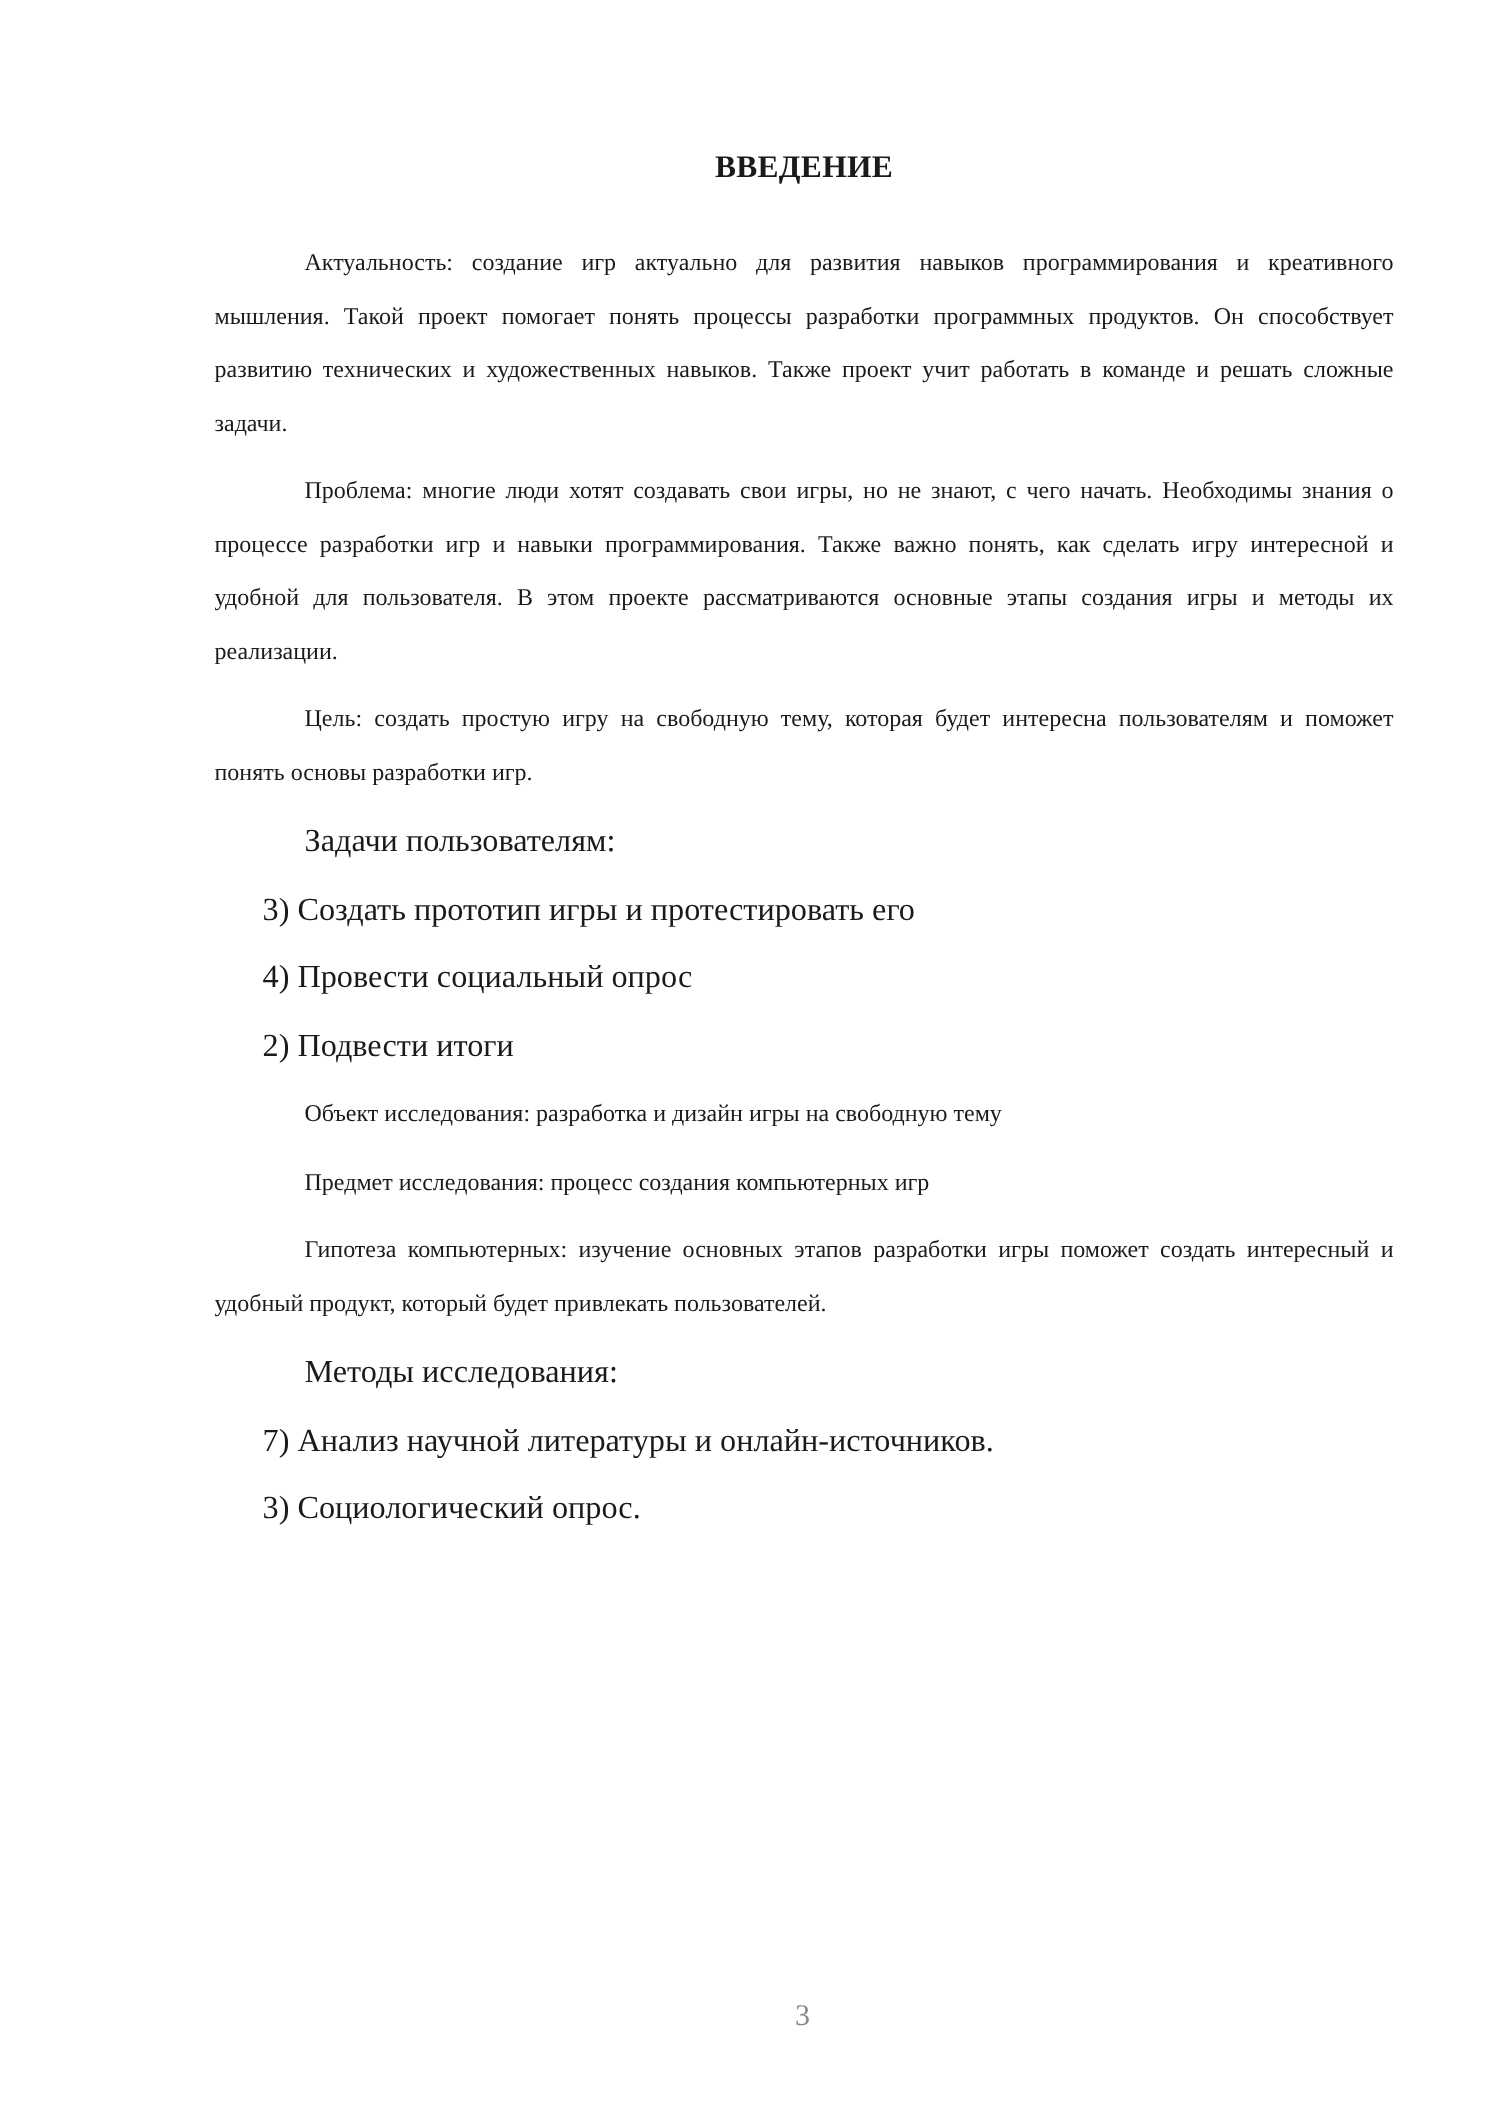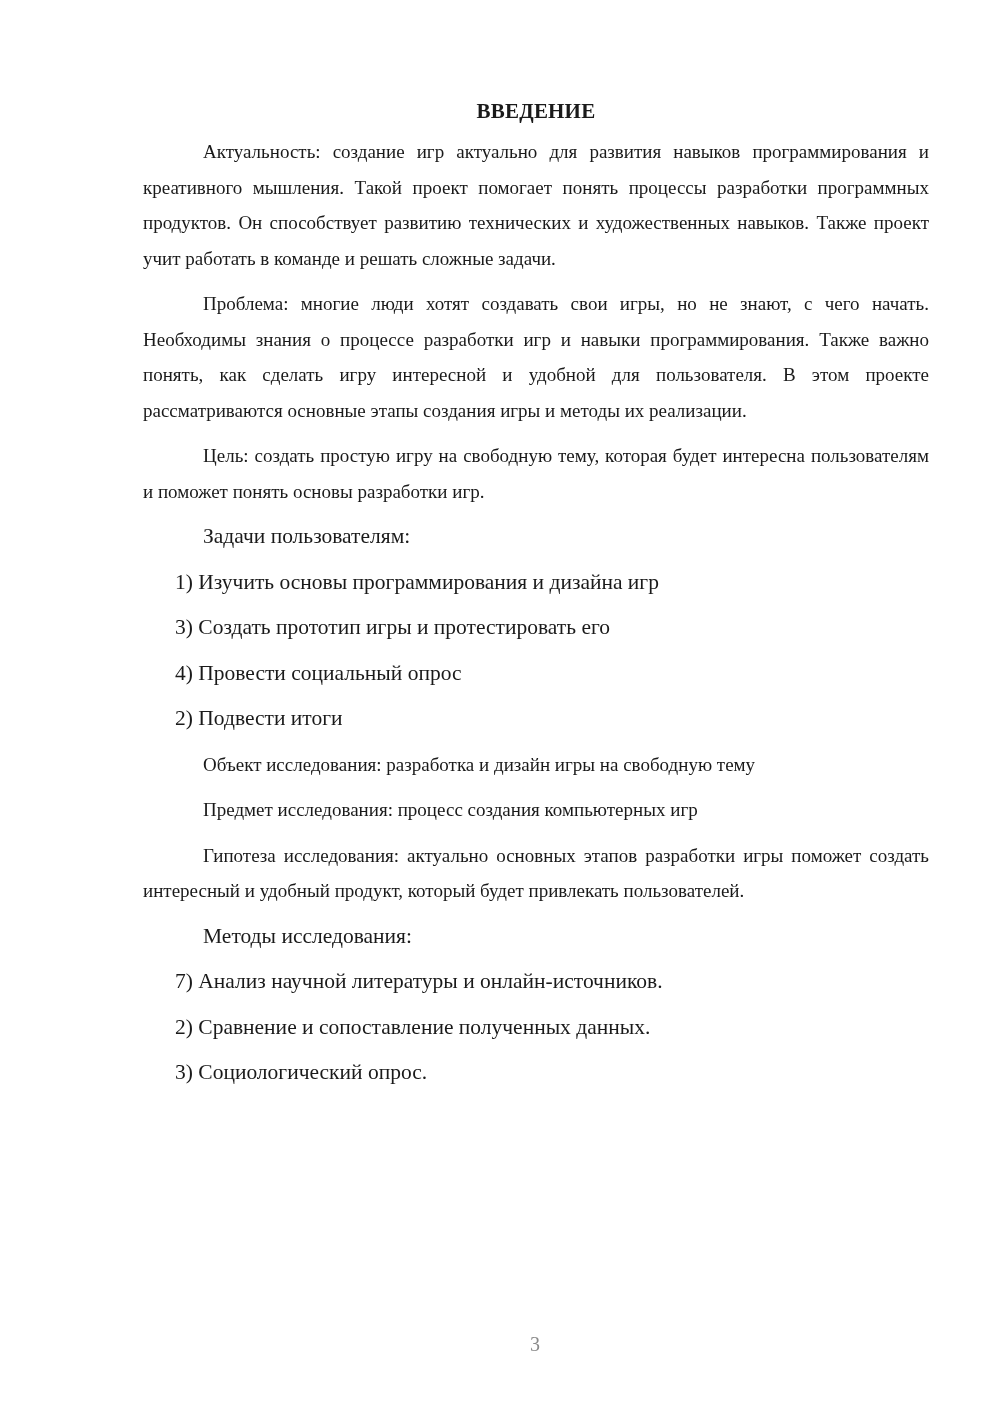--- a/index.html
+++ b/index.html
@@ -19,25 +19,25 @@
       position: absolute;
       left: 143px;
       top: 96px;
       width: 786px;
     }
     .heading {
       text-align: center;
       font-weight: bold;
       font-size: 21px;
       line-height: 30px;
-      margin: 0 0 8px 0;
+      margin: 0 0 32px 0;
       letter-spacing: 0.2px;
     }
     .para {
-      font-size: 19px;
+      font-size: 16px;
       line-height: 35.5px;
       text-align: justify;
       text-align-last: left;
       text-indent: 60px;
       margin: 0 0 10px 0;
     }
     .label {
       font-size: 21.5px;
       line-height: 35.5px;
       text-indent: 60px;
@@ -69,31 +69,29 @@
 
 <div class="page">
   <h1 class="heading">ВВЕДЕНИЕ</h1>
 
   <p class="para">Актуальность: создание игр актуально для развития навыков программирования и креативного мышления. Такой проект помогает понять процессы разработки программных продуктов. Он способствует развитию технических и художественных навыков. Также проект учит работать в команде и решать сложные задачи.</p>
   <p class="para">Проблема: многие люди хотят создавать свои игры, но не знают, с чего начать. Необходимы знания о процессе разработки игр и навыки программирования. Также важно понять, как сделать игру интересной и удобной для пользователя. В этом проекте рассматриваются основные этапы создания игры и методы их реализации.</p>
   <p class="para">Цель: создать простую игру на свободную тему, которая будет интересна пользователям и поможет понять основы разработки игр.</p>
 
   <p class="label">Задачи пользователям:</p>
   <ul class="list">
-    <li>1) Изучить основы программирования и дизайна игр</li>
     <li>3) Создать прототип игры и протестировать его</li>
     <li>4) Провести социальный опрос</li>
     <li>2) Подвести итоги</li>
   </ul>
 
   <p class="para">Объект исследования: разработка и дизайн игры на свободную тему</p>
   <p class="para">Предмет исследования: процесс создания компьютерных игр</p>
-  <p class="para">Гипотеза исследования: актуально основных этапов разработки игры поможет создать интересный и удобный продукт, который будет привлекать пользователей.</p>
+  <p class="para">Гипотеза компьютерных: изучение основных этапов разработки игры поможет создать интересный и удобный продукт, который будет привлекать пользователей.</p>
 
   <p class="label">Методы исследования:</p>
   <ul class="list">
     <li>7) Анализ научной литературы и онлайн-источников.</li>
-    <li>2) Сравнение и сопоставление полученных данных.</li>
     <li>3) Социологический опрос.</li>
   </ul>
 </div>
 
 <div class="page-number">3</div>
 
 </body></html>

